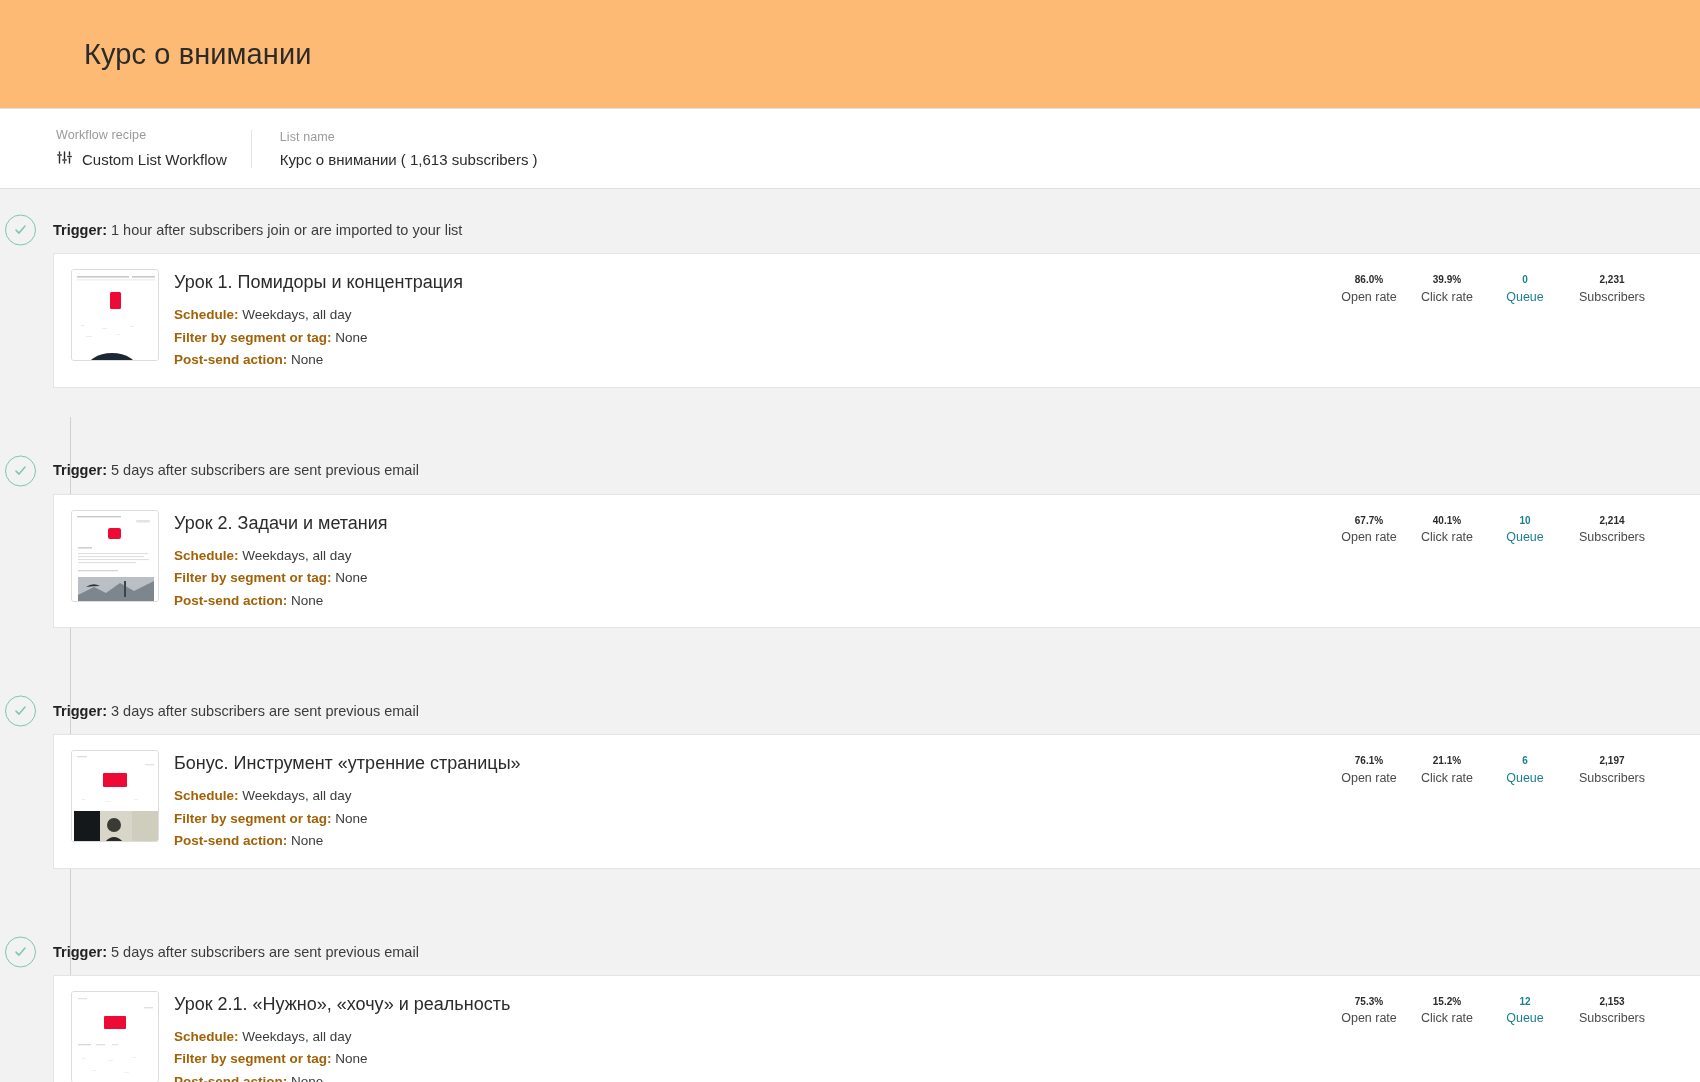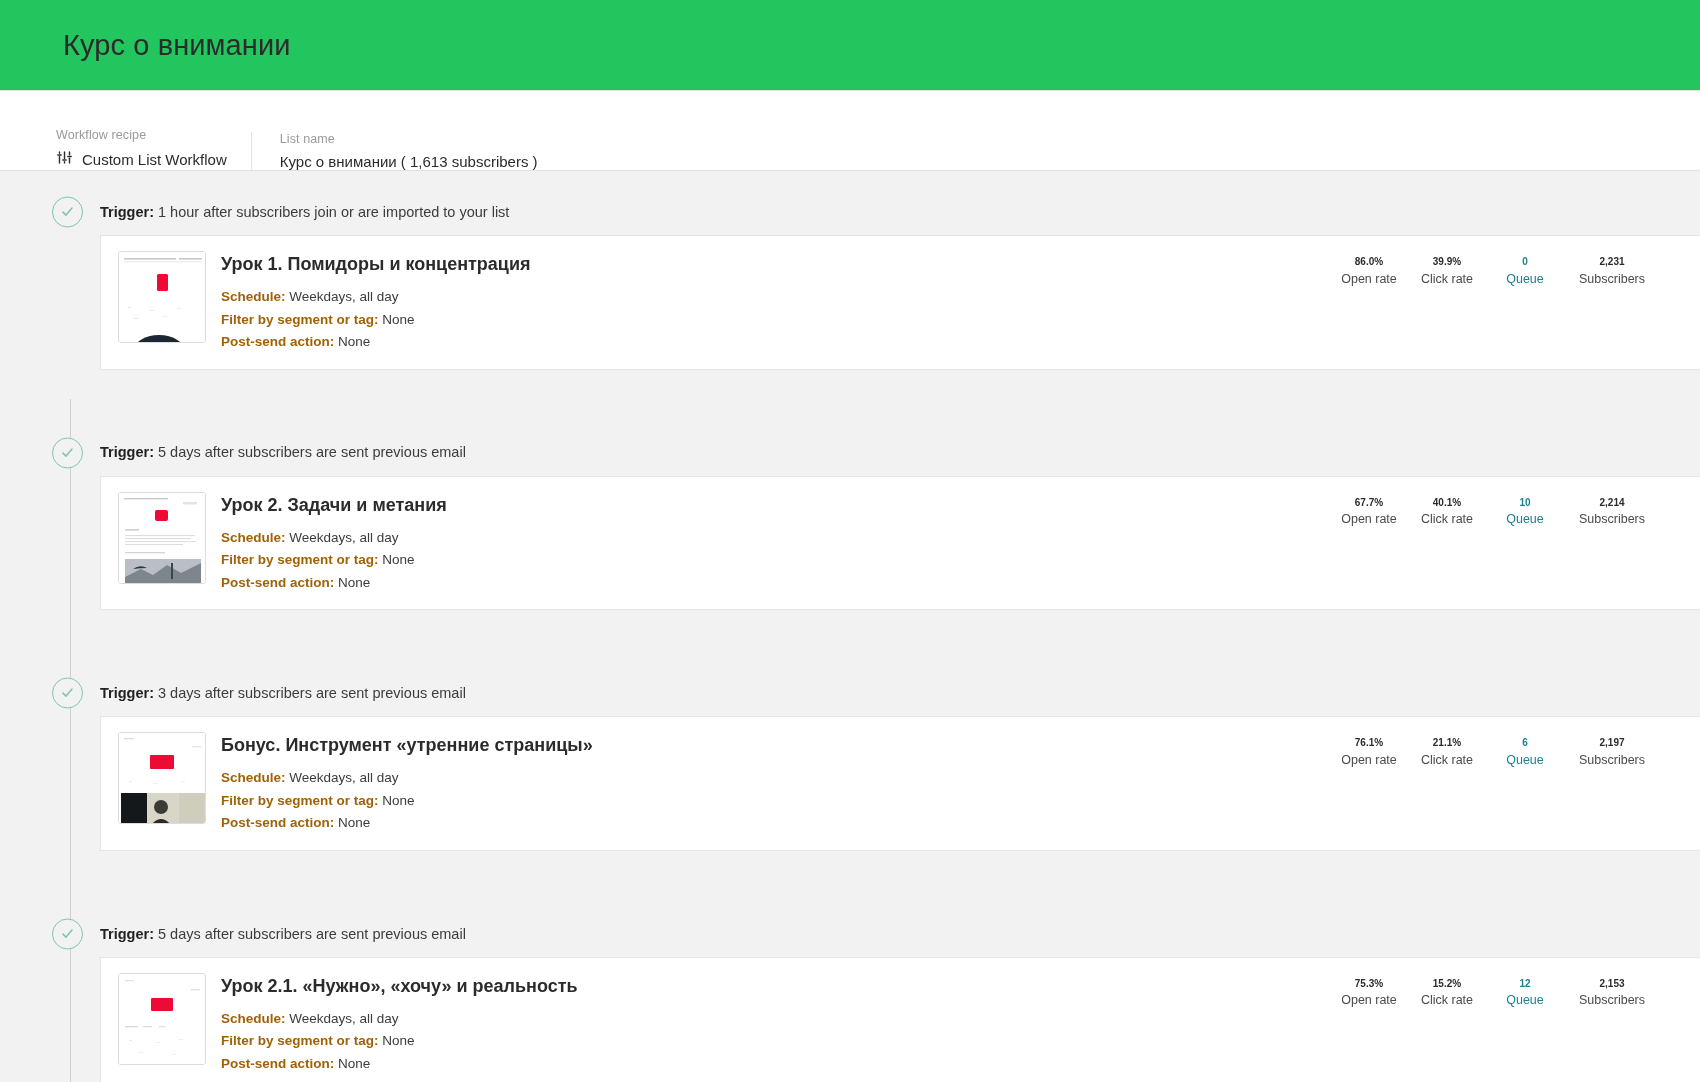--- a/index.html
+++ b/index.html
@@ -7,40 +7,40 @@
     width: 1700px;
     height: 1082px;
     overflow: hidden;
     background: #ffffff;
     font-family: "Liberation Sans", sans-serif;
     -webkit-font-smoothing: antialiased;
   }
 
   
   .page-header {
-    height: 91px;
-    background: #22c55e;
+    height: 109px;
+    background: #fdba74;
     display: flex;
     align-items: center;
-    padding-left: 63px;
+    padding-left: 84px;
     border-bottom: 1px solid #e0e0e0;
   }
   .page-title {
     font-size: 29px;
     font-weight: 400;
     color: #2b2b2b;
     letter-spacing: .1px;
   }
 
   
   .meta-bar {
     height: 80px;
     background: #ffffff;
     display: flex;
-    align-items: flex-end;
+    align-items: center;
     border-bottom: 1px solid #e0e0e0;
   }
   .meta-cell {
     display: flex;
     flex-direction: column;
     justify-content: center;
     padding: 0 24px 0 56px;
   }
   .meta-cell.second {
     border-left: 1px solid #e3e3e3;
@@ -75,21 +75,21 @@
     position: absolute;
     left: 70px;
     top: 228px;
     bottom: 0;
     width: 1px;
     background: #cfcfcf;
   }
 
   .step {
     position: relative;
-    padding-left: 100px;
+    padding-left: 53px;
   }
   .step-header {
     display: flex;
     align-items: center;
     height: 46px;
     position: relative;
   }
   .check-circle {
     position: absolute;
     left: -48px;
@@ -136,21 +136,21 @@
 
   .card-body {
     padding-left: 15px;
     padding-top: 3px;
     flex: 1 1 auto;
     min-width: 0;
   }
   .email-title {
     font-size: 18px;
     color: #2b2b2b;
-    font-weight: 700;
+    font-weight: 400;
     margin-bottom: 11px;
     white-space: nowrap;
   }
   .detail {
     font-size: 13.5px;
     color: #3c3c3c;
     line-height: 1.67;
   }
   .detail b { font-weight: 700; color: #a16207; }
 

